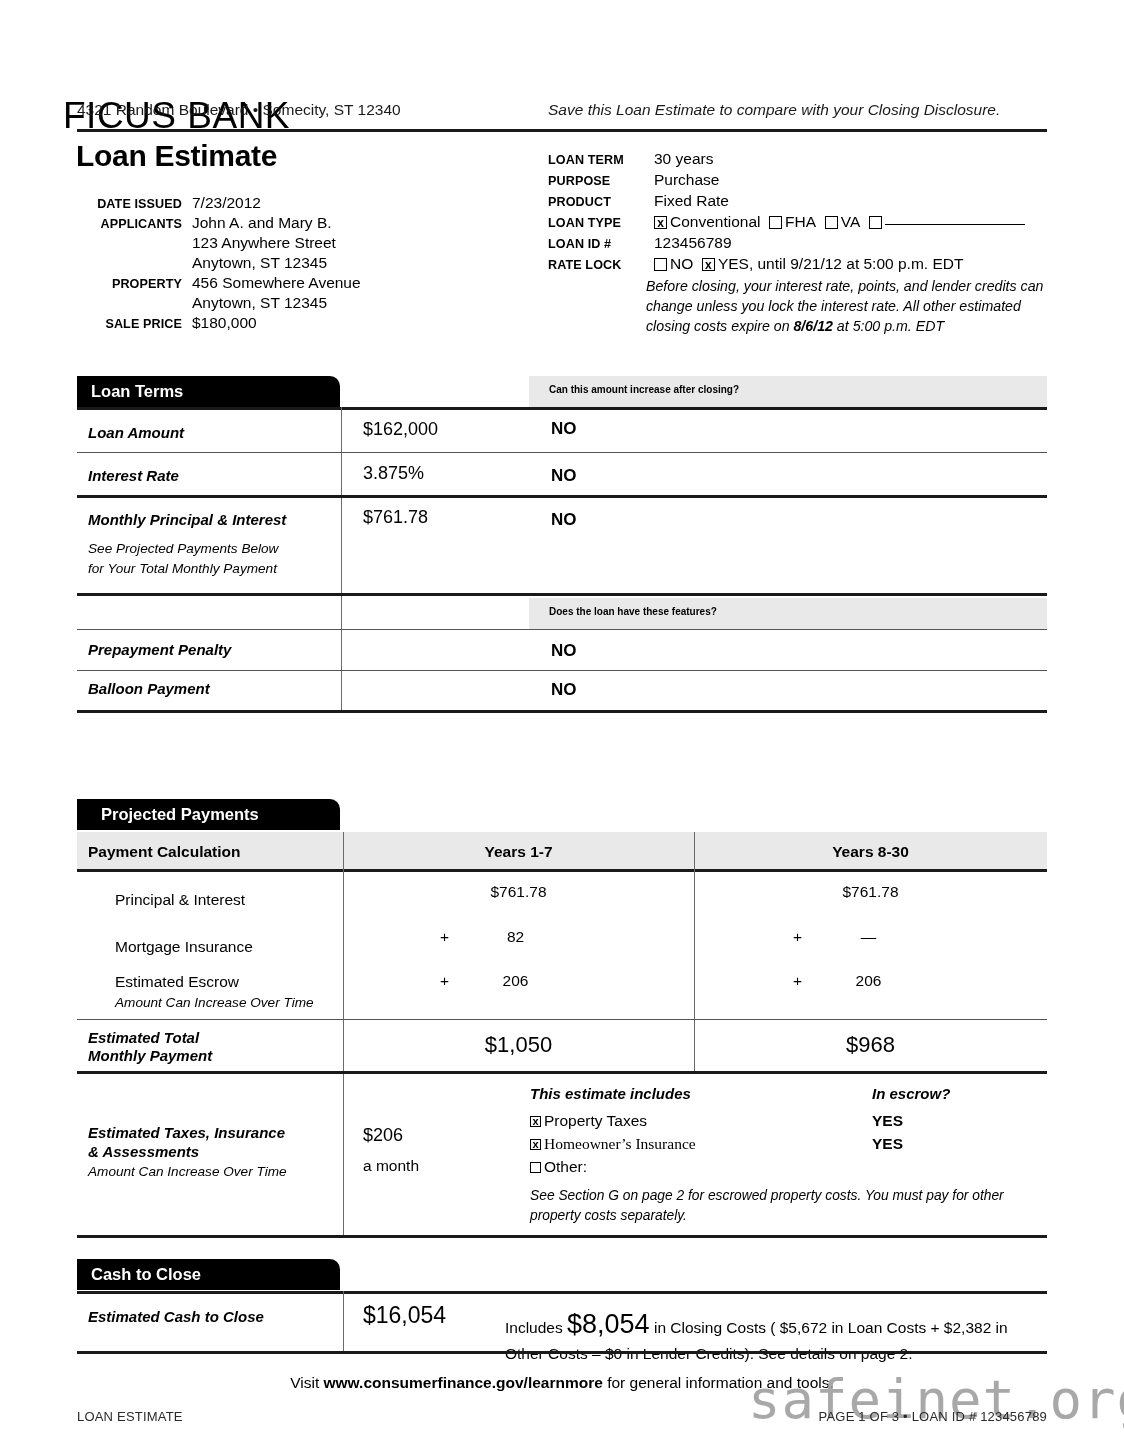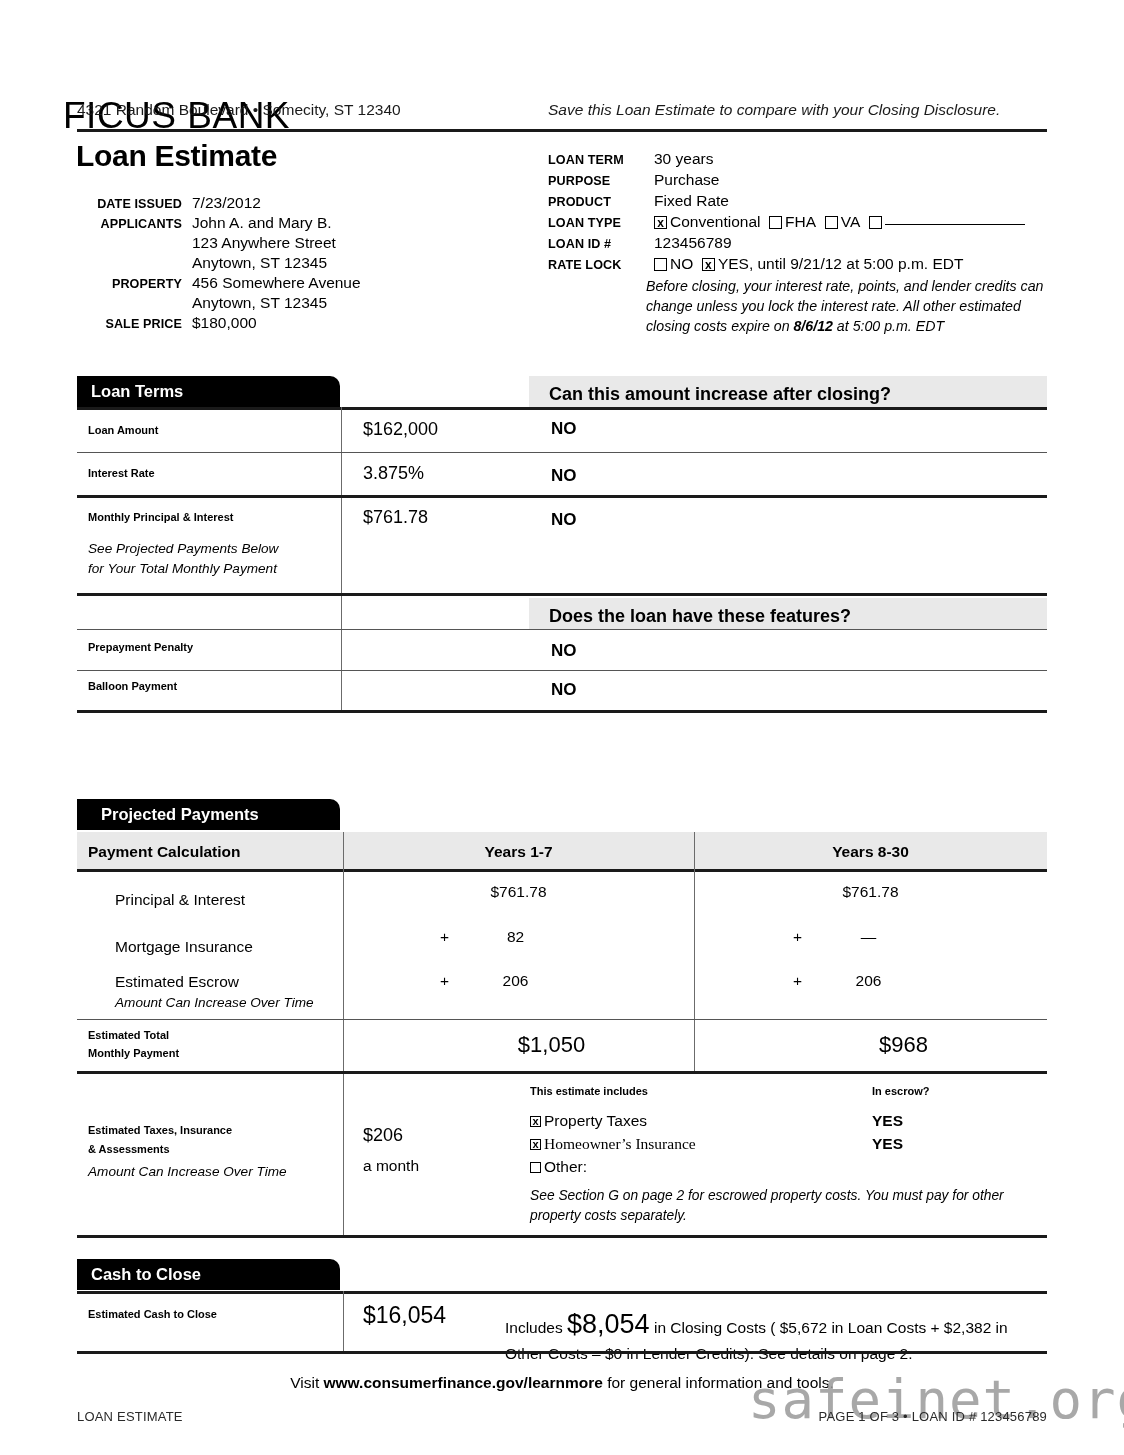--- a/index.html
+++ b/index.html
@@ -163,41 +163,42 @@
     box-sizing: border-box;
   }
 
   .hline { position: absolute; background: #1a1a1a; }
   .vline { position: absolute; background: #6b6b6b; width: 1px; }
   .gband { position: absolute; background: #e9e9e9; }
 
   .cell-lab {
     position: absolute;
     font-weight: bold;
-    font-size: 11px;
+    font-size: 15px;
+    font-style: italic;
   }
   .cell-sub {
     position: absolute;
     font-style: italic;
     font-size: 13.6px;
     line-height: 1.45;
   }
   .cell-val {
     position: absolute;
     font-size: 18px;
   }
   .cell-ans {
     position: absolute;
     font-weight: bold;
     font-size: 17px;
   }
   .qhead {
     position: absolute;
     font-weight: bold;
-    font-size: 18px;
+    font-size: 10px;
   }
   .colhead {
     position: absolute;
     font-weight: bold;
     font-size: 15.5px;
     text-align: center;
   }
   .pp-lab {
     position: absolute;
     font-size: 15.5px;
@@ -208,21 +209,20 @@
     text-align: center;
   }
   .pp-plus {
     position: absolute;
     font-size: 15.5px;
   }
   .tot-val {
     position: absolute;
     font-size: 22px;
     text-align: center;
-    margin-left: 33px;
   }
   .esc-line {
     position: absolute;
     font-size: 15.5px;
   }
   .esc-yes {
     position: absolute;
     font-weight: bold;
     font-size: 15.5px;
   }

